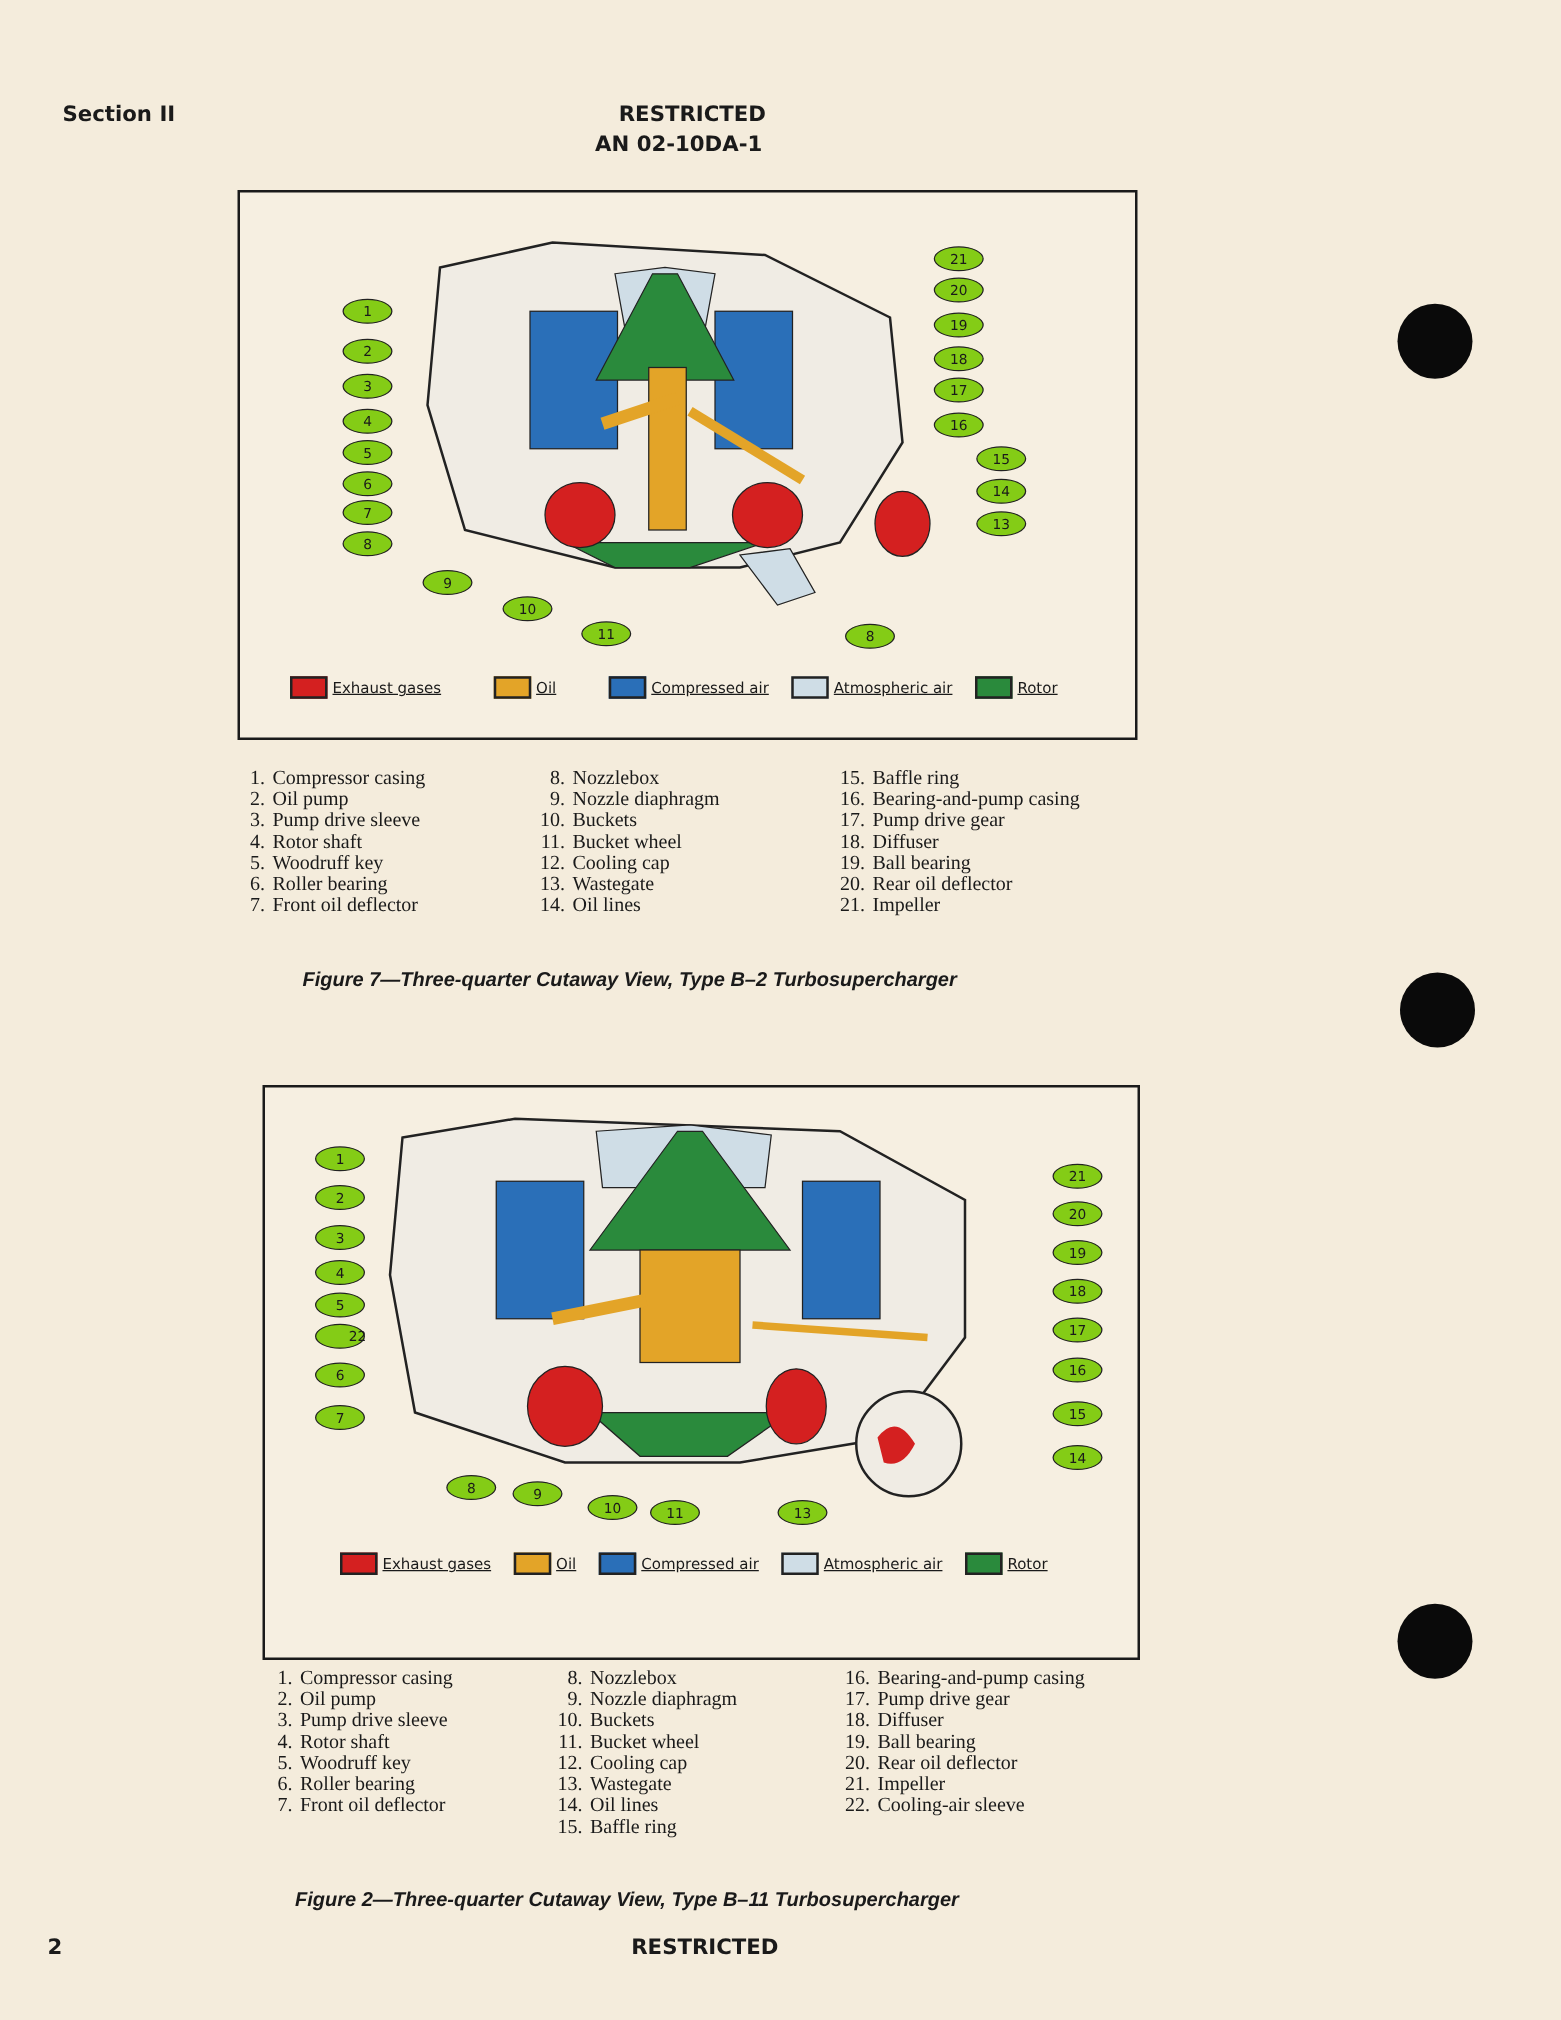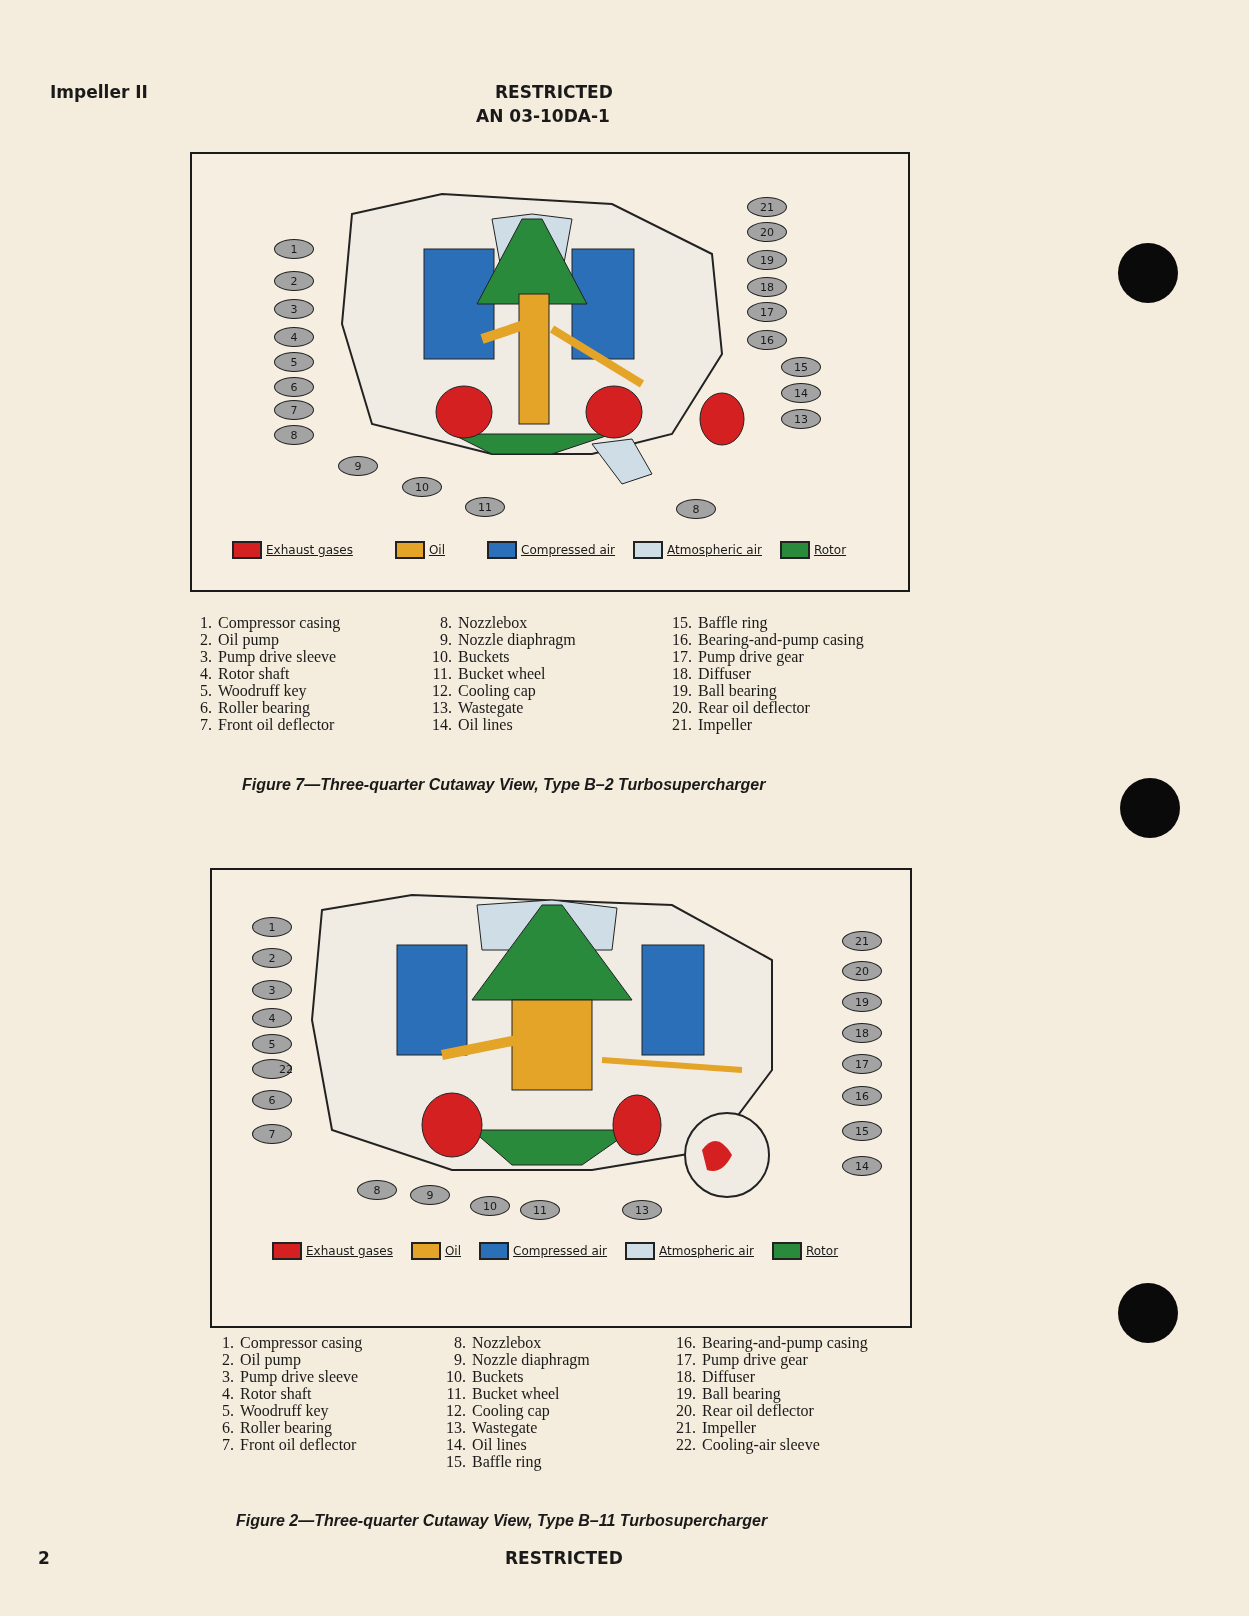--- a/index.html
+++ b/index.html
@@ -6,30 +6,30 @@
   body{width:1249px;height:1616px;background:#f4ecdc;position:relative;overflow:hidden;font-family:"Liberation Serif",serif;color:#1a1a1a;}
   .hdr{position:absolute;font-family:"DejaVu Sans",sans-serif;font-weight:bold;font-size:17px;}
   .fig-box{position:absolute;border:2px solid #1a1a1a;background:#f6efe1;}
   .legend{position:absolute;display:flex;align-items:center;font-family:"DejaVu Sans",sans-serif;font-size:12px;text-decoration:underline;}
   .legend .item{display:flex;align-items:center;margin-right:18px;}
   .legend .sw{width:30px;height:18px;border:2px solid #222;margin-right:4px;box-sizing:border-box;}
   .parts{position:absolute;display:flex;font-size:16px;line-height:17px;}
   .parts .col{white-space:nowrap;}
   .parts .num{display:inline-block;width:24px;text-align:right;margin-right:6px;}
   .caption{position:absolute;font-family:Liberation Sans, sans-serif;font-weight:bold;font-style:italic;font-size:16px;}
-  .callout{position:absolute;width:40px;height:20px;border:1.5px solid #222;border-radius:50%;background:#a3a3a3;font-family:"DejaVu Sans",sans-serif;font-size:11px;display:flex;align-items:center;justify-content:center;box-sizing:border-box;}
+  .callout{position:absolute;width:40px;height:20px;border:1.5px solid #222;border-radius:50%;background:#84cc16;font-family:"DejaVu Sans",sans-serif;font-size:11px;display:flex;align-items:center;justify-content:center;box-sizing:border-box;}
   .hole{position:absolute;width:60px;height:60px;border-radius:50%;background:#0a0a0a;}
   svg{position:absolute;left:0;top:0;}
 </style>
 </head>
 <body>
 
-<div class="hdr" style="left:50px;top:82px;">Impeller II</div>
+<div class="hdr" style="left:50px;top:82px;">Section II</div>
 <div class="hdr" style="left:495px;top:82px;">RESTRICTED</div>
-<div class="hdr" style="left:476px;top:106px;">AN 03-10DA-1</div>
+<div class="hdr" style="left:476px;top:106px;">AN 02-10DA-1</div>
 
 <div class="hole" style="left:1118px;top:243px;"></div>
 <div class="hole" style="left:1120px;top:778px;"></div>
 <div class="hole" style="left:1118px;top:1283px;"></div>
 
 <div class="fig-box" style="left:190px;top:152px;width:716px;height:436px;">
   <svg width="716" height="436">
     <path d="M160,60 L250,40 L420,50 L520,100 L530,200 L480,280 L400,300 L300,300 L180,270 L150,170 Z" fill="#f0ece4" stroke="#222" stroke-width="2"></path>
     <rect x="232" y="95" width="70" height="110" fill="#2a6fb8" stroke="#222"></rect>
     <rect x="380" y="95" width="62" height="110" fill="#2a6fb8" stroke="#222"></rect>

